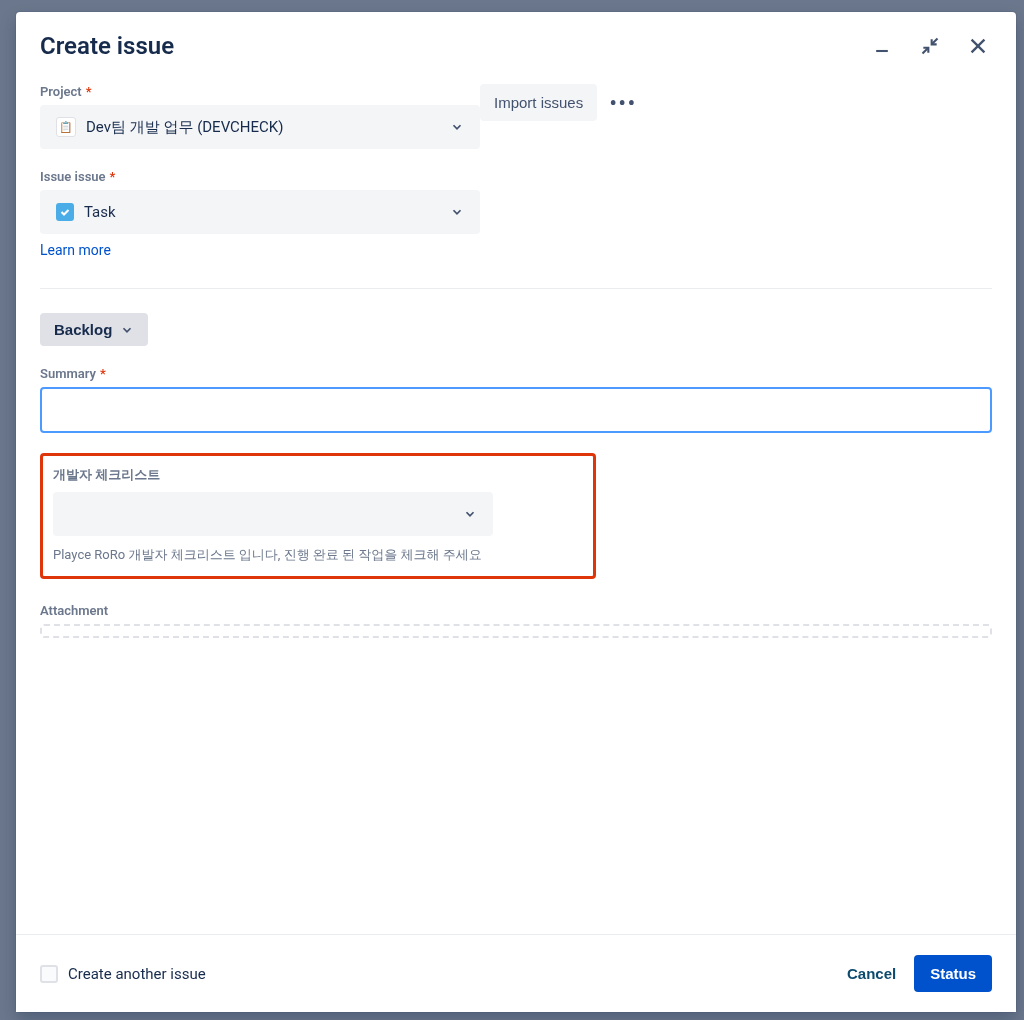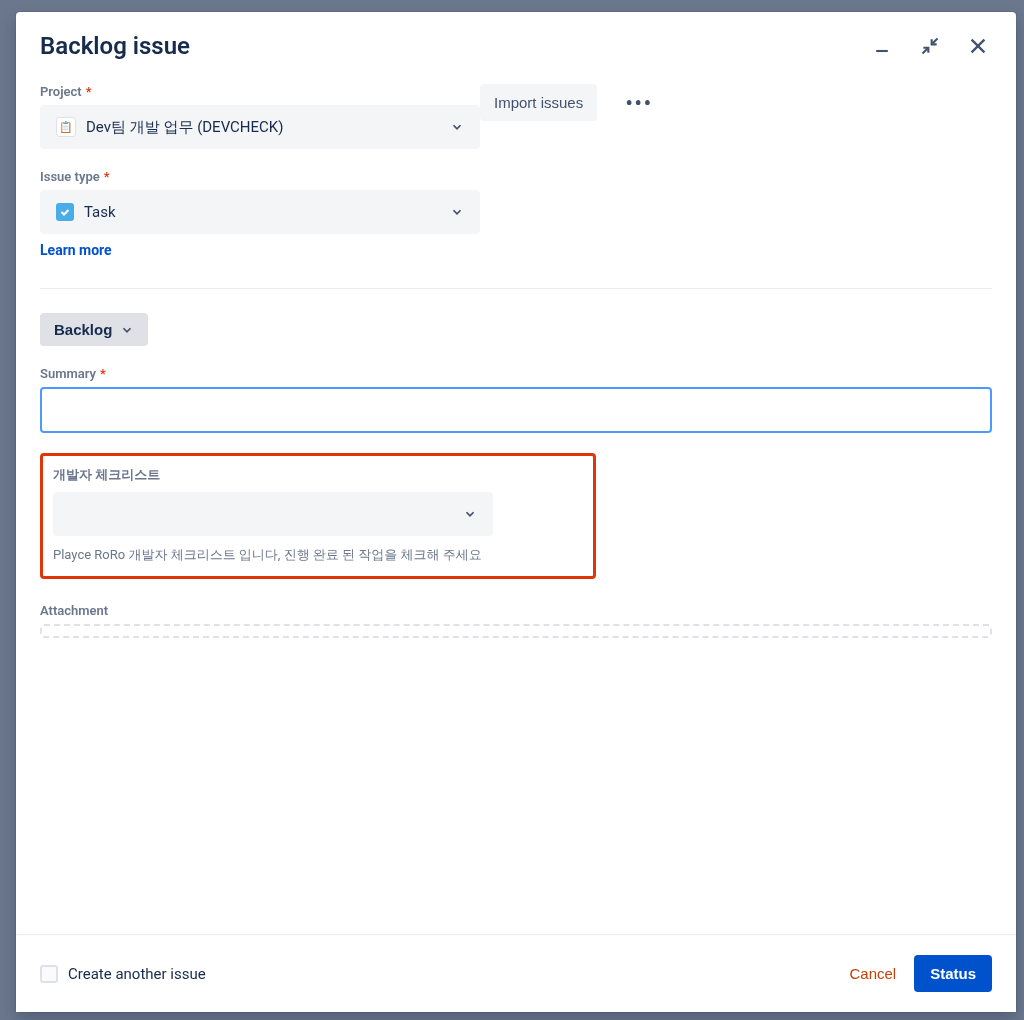--- a/index.html
+++ b/index.html
@@ -123,25 +123,24 @@
       color: #fff;
     }
     .chevron-down {
       color: #42526e;
     }
     .link-text {
       color: #0052cc;
       font-size: 14px;
       margin-top: 8px;
       cursor: pointer;
-      font-weight: bold;
     }
     .top-actions {
       display: flex;
-      gap: 24px;
+      gap: 8px;
       align-items: center;
     }
     .import-btn {
       background: #f4f5f7;
       border: none;
       border-radius: 4px;
       padding: 10px 14px;
       font-size: 15px;
       font-weight: 500;
       color: #42526e;
@@ -262,23 +261,23 @@
       color: #172b4d;
     }
     .footer-actions {
       display: flex;
       gap: 14px;
       align-items: center;
     }
     .cancel-btn {
       background: transparent;
       border: none;
-      color: #c2410c;
-      font-size: 15px;
-      font-weight: 400;
+      color: #0c4a6e;
+      font-size: 15px;
+      font-weight: 700;
       cursor: pointer;
       padding: 8px 4px;
     }
     .create-btn {
       background: #0052cc;
       border: none;
       border-radius: 4px;
       color: #fff;
       font-size: 15px;
       font-weight: 600;
@@ -286,21 +285,21 @@
       cursor: pointer;
     }
   </style>
 </head>
 <body>
 
 <div class="modal-backdrop"></div>
 
 <div class="modal">
   <div class="modal-header">
-    <h1 class="modal-title">Backlog issue</h1>
+    <h1 class="modal-title">Create issue</h1>
     <div class="header-actions">
       <div class="icon-btn">
         <svg width="20" height="20" viewBox="0 0 24 24" fill="none" stroke="currentColor" stroke-width="2.5">
             <line x1="5" y1="18" x2="19" y2="18"></line>
           </svg>
       </div>
       <div class="icon-btn">
         <svg width="20" height="20" viewBox="0 0 24 24" fill="none" stroke="currentColor" stroke-width="2.5">
             <path d="M4 14 L10 14 L10 20"></path>
             <path d="M3 21 L10 14"></path>
@@ -331,21 +330,21 @@
               <span>Dev팀 개발 업무 (DEVCHECK)</span>
             </div>
             <svg class="chevron-down" width="14" height="14" viewBox="0 0 24 24" fill="none" stroke="currentColor" stroke-width="3">
                 <polyline points="6 9 12 15 18 9"></polyline>
               </svg>
           </div>
         </div>
 
         <div class="field-group">
           <div class="field-label">
-            <span>Issue type</span>
+            <span>Issue issue</span>
             <span class="required">*</span>
           </div>
           <div class="select-box">
             <div class="select-content">
               <span class="task-icon">
                 <svg width="12" height="12" viewBox="0 0 24 24" fill="none" stroke="currentColor" stroke-width="4">
                     <polyline points="5 12 10 17 19 8"></polyline>
                   </svg>
               </span>
               <span>Task</span>

